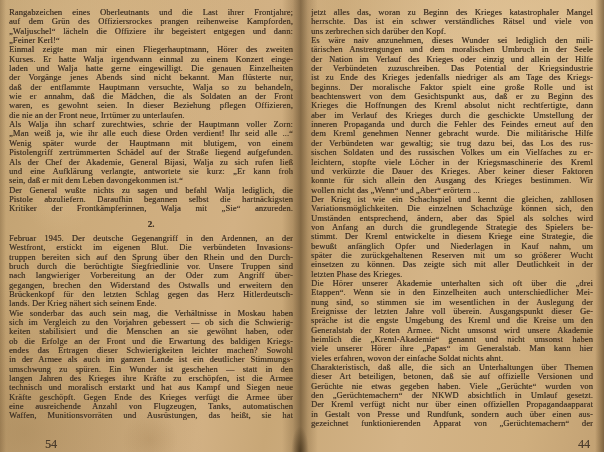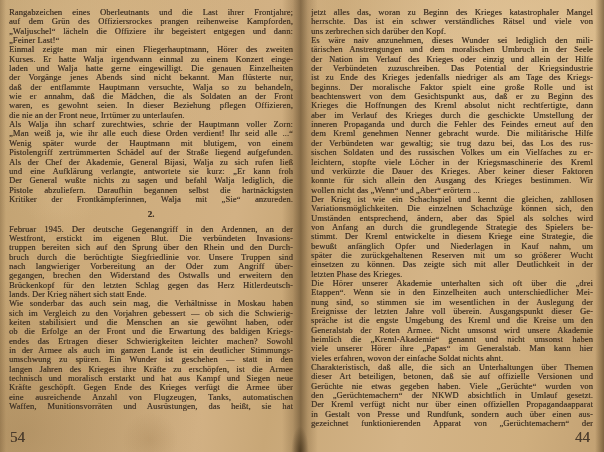--- a/index.html
+++ b/index.html
@@ -51,65 +51,67 @@
     text-align:justify; text-align-last:justify;
     text-shadow:0.2px 0.2px 0.5px rgba(66,48,30,0.78);
     white-space:nowrap; overflow:hidden;
   }
   .page-line.short { text-align-last:left; }
   .section-heading {
     font-size:9px; line-height:9.35px; text-align:center; font-weight:bold;
     margin:6px 0 5px 0; text-shadow:0.2px 0.2px 0.5px rgba(66,48,30,0.78);
   }
   .page-number {
-    position:absolute; bottom:6px; font-size:15px; color:#4a3c2d;
+    position:absolute; bottom:0; font-size:12px; color:#4a3c2d;
     text-shadow:0.2px 0.2px 0.5px rgba(66,48,30,0.7);
+    margin-left:35px;
   }
   .page-number.pn-left  { left:10px; }
   .page-number.pn-right { right:14px; }
 </style>
 </head>
 <body>
 
 <div class="scan">
 
   <div class="page page-left">
     <div>
         <div class="page-line">Rangabzeichen eines Oberleutnants und die Last ihrer Frontjahre;</div>
         <div class="page-line">auf dem Grün des Offiziersrockes prangen reihenweise Kampforden,</div>
         <div class="page-line">„Waljuschel“ lächeln die Offiziere ihr begeistert entgegen und dann:</div>
-        <div class="page-line short">„Feiner Last!“</div>
+        <div class="page-line short">„Feiner Kerl!“</div>
         <div class="page-line">Einmal zeigte man mir einen Fliegerhauptmann, Hörer des zweiten</div>
         <div class="page-line">Kurses. Er hatte Walja irgendwann einmal zu einem Konzert einge-</div>
         <div class="page-line">laden und Walja hatte gerne eingewilligt. Die genauen Einzelheiten</div>
         <div class="page-line">der Vorgänge jenes Abends sind nicht bekannt. Man flüsterte nur,</div>
         <div class="page-line">daß der entflammte Hauptmann versuchte, Walja so zu behandeln,</div>
         <div class="page-line">wie er annahm, daß die Mädchen, die als Soldaten an der Front</div>
         <div class="page-line">waren, es gewohnt seien. In dieser Beziehung pflegen Offizieren,</div>
         <div class="page-line short">die nie an der Front neue, Irrtümer zu unterlaufen.</div>
         <div class="page-line">Als Walja ihn scharf zurechtwies, schrie der Hauptmann voller Zorn:</div>
         <div class="page-line">„Man weiß ja, wie ihr alle euch diese Orden verdient! Ihr seid alle ...“</div>
         <div class="page-line">Wenig später wurde der Hauptmann mit blutigem, von einem</div>
         <div class="page-line">Pistolengriff zertrümmerten Schädel auf der Straße liegend aufgefunden.</div>
         <div class="page-line">Als der Chef der Akademie, General Bijasi, Walja zu sich rufen ließ</div>
         <div class="page-line">und eine Aufklärung verlangte, antwortete sie kurz: „Er kann froh</div>
+        <div class="page-line short">sein, daß er mit dem Leben davongekommen ist.“</div>
         <div class="page-line">Der General wußte nichts zu sagen und befahl Walja lediglich, die</div>
         <div class="page-line">Pistole abzuliefern. Daraufhin begannen selbst die hartnäckigsten</div>
         <div class="page-line">Kritiker der Frontkämpferinnen, Walja mit „Sie“ anzureden.</div>
       </div>
     <div class="section-heading">2.</div>
     <div>
         <div class="page-line">Februar 1945. Der deutsche Gegenangriff in den Ardennen, an der</div>
         <div class="page-line">Westfront, erstickt im eigenen Blut. Die verbündeten Invasions-</div>
         <div class="page-line">truppen bereiten sich auf den Sprung über den Rhein und den Durch-</div>
         <div class="page-line">bruch durch die berüchtigte Siegfriedlinie vor. Unsere Truppen sind</div>
         <div class="page-line">nach langwieriger Vorbereitung an der Oder zum Angriff über-</div>
         <div class="page-line">gegangen, brechen den Widerstand des Ostwalls und erweitern den</div>
         <div class="page-line">Brückenkopf für den letzten Schlag gegen das Herz Hitlerdeutsch-</div>
-        <div class="page-line short">lands. Der Krieg nähert sich statt Ende.</div>
+        <div class="page-line short">lands. Der Krieg nähert sich seinem Ende.</div>
         <div class="page-line">Wie sonderbar das auch sein mag, die Verhältnisse in Moskau haben</div>
         <div class="page-line">sich im Vergleich zu den Vorjahren gebessert — ob sich die Schwierig-</div>
         <div class="page-line">keiten stabilisiert und die Menschen an sie gewöhnt haben, oder</div>
         <div class="page-line">ob die Erfolge an der Front und die Erwartung des baldigen Kriegs-</div>
         <div class="page-line">endes das Ertragen dieser Schwierigkeiten leichter machen? Sowohl</div>
         <div class="page-line">in der Armee als auch im ganzen Lande ist ein deutlicher Stimmungs-</div>
         <div class="page-line">umschwung zu spüren. Ein Wunder ist geschehen — statt in den</div>
         <div class="page-line">langen Jahren des Krieges ihre Kräfte zu erschöpfen, ist die Armee</div>
         <div class="page-line">technisch und moralisch erstarkt und hat aus Kampf und Siegen neue</div>
         <div class="page-line">Kräfte geschöpft. Gegen Ende des Krieges verfügt die Armee über</div>

